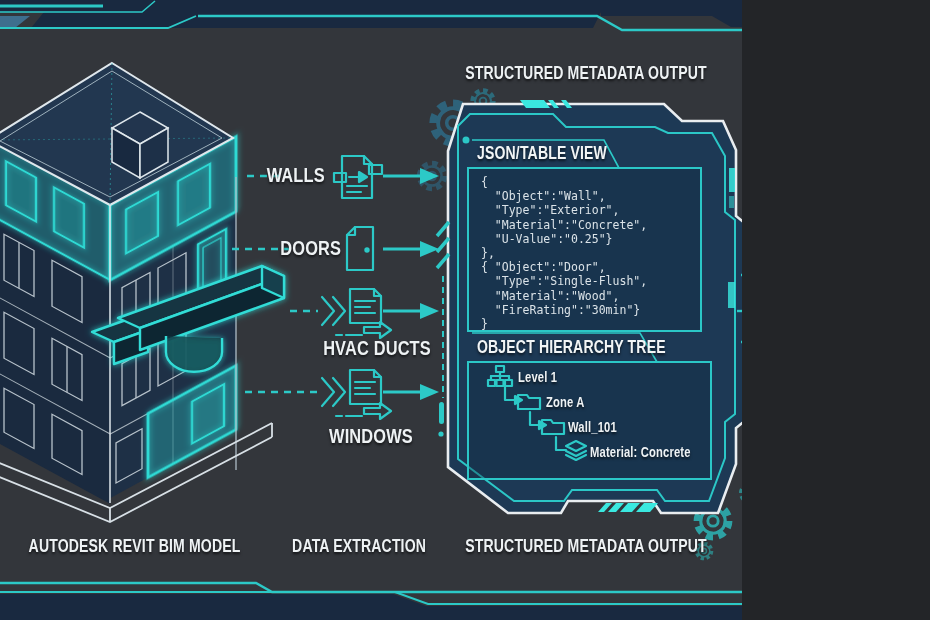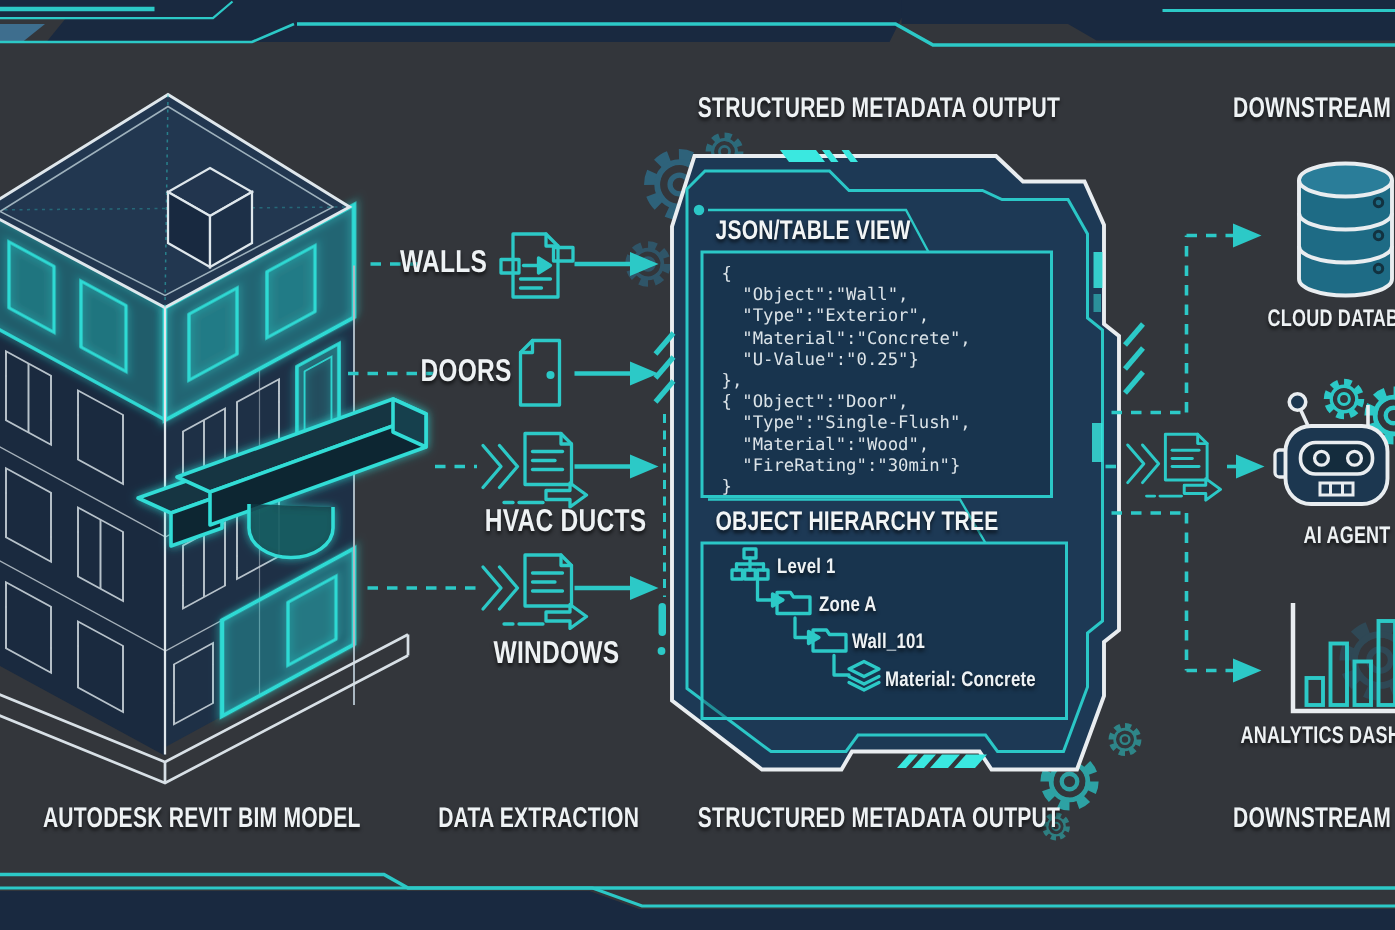--- a/index.html
+++ b/index.html
@@ -1,16 +1,16 @@
 <!DOCTYPE html>
 <html><head>
 <meta charset="utf-8">
 <style>
   html,body{margin:0;padding:0;background:#232528;}
-  #stage{position:relative;width:930px;height:620px;overflow:hidden;
+  #stage{position:relative;width:742px;height:620px;overflow:hidden;
          background:#33363b;font-family:"Liberation Sans",sans-serif;}
   svg{position:absolute;left:0;top:0;}
   .lbl{position:absolute;font-weight:bold;color:#eef2f4;white-space:nowrap;
        text-shadow:0 2px 3px rgba(0,0,0,.65);letter-spacing:.2px;}
   .cond{transform:scaleX(.74);transform-origin:center;}
   .condl{transform:scaleX(.74);transform-origin:left center;}
   .ctr{text-align:center;}
   .title{font-size:19px;}
   .rowlbl{font-size:21px;transform:scaleX(.78);}
   .panelhead{font-size:18px;transform:scaleX(.78);transform-origin:left center;color:#f2f5f6;}

